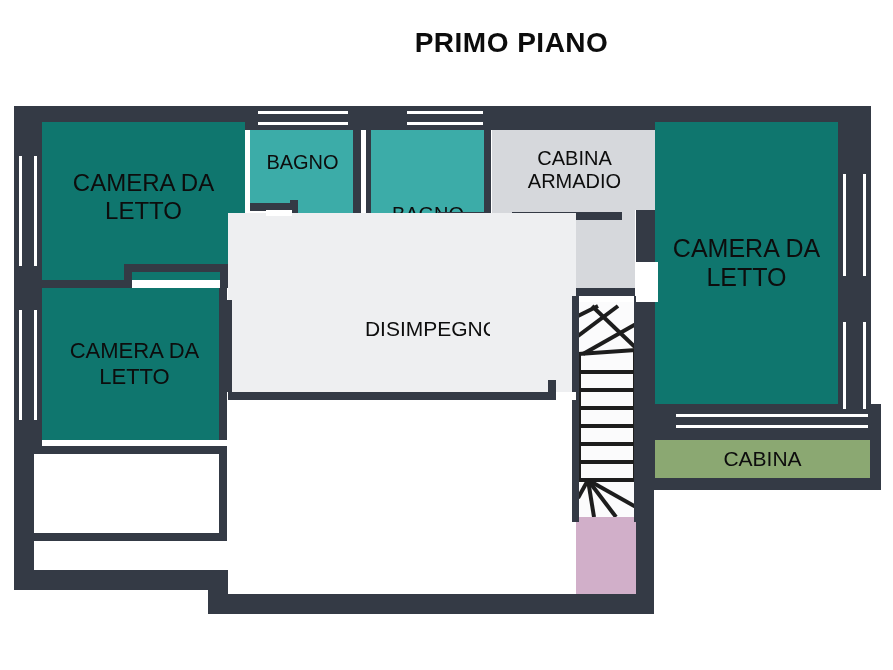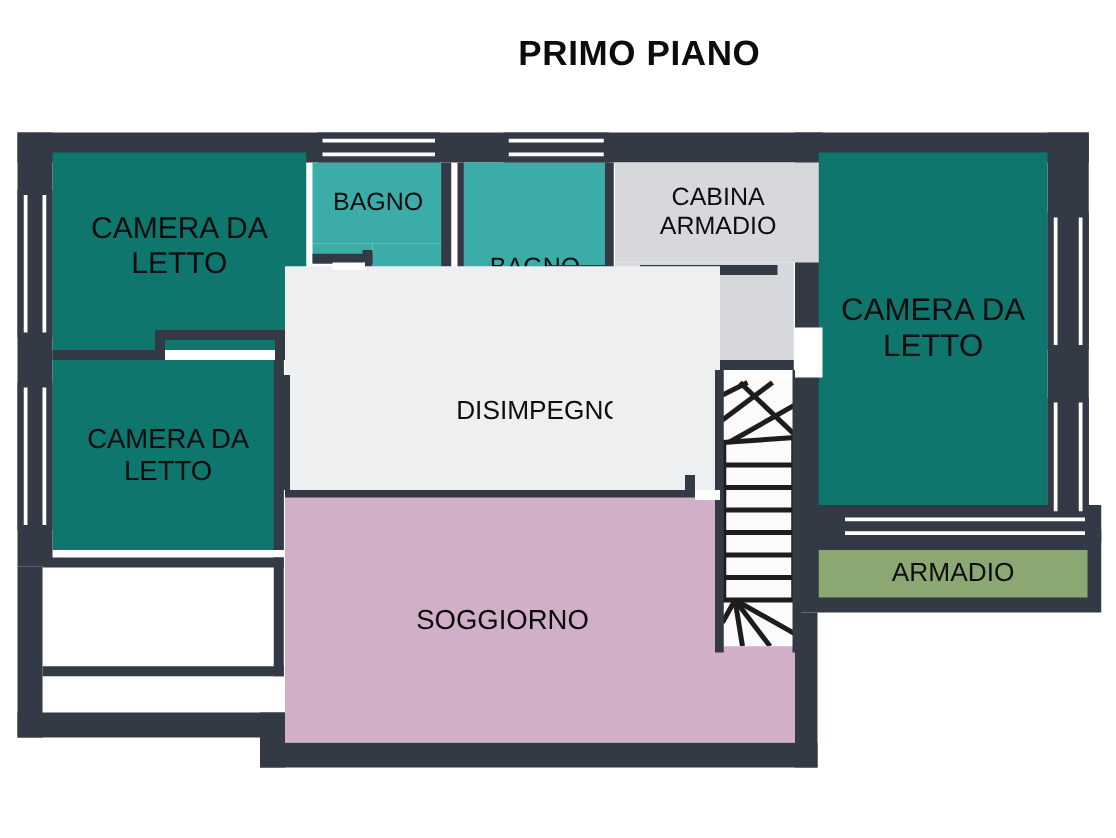--- a/index.html
+++ b/index.html
@@ -195,32 +195,29 @@
 
   <div class="room fill-hall" style="left:228px; top:213px; width:348px; height:180px; font-size:21px;">
     <span class="room-label" style="transform:translate(30px,26px);">DISIMPEGNO</span>
   </div>
 
   <div class="room fill-hall" style="left:490px; top:296px; width:86px; height:97px;"></div>
   <div class="partition" style="left:228px; top:392px; width:328px; height:8px;"></div>
   <div class="partition" style="left:548px; top:380px; width:8px; height:20px;"></div>
   <div class="partition" style="left:226px; top:300px; width:6px; height:92px;"></div>
 
-  <div class="room fill-living" style="left:228px; top:398px; width:348px; height:196px; font-size:22px;">
-    <span class="room-label" style="transform:translate(0px,0px);">SOGGIORNO</span>
-  </div>
 
   <div class="room fill-living" style="left:576px; top:515px; width:60px; height:79px;"></div>
 
   <div class="room fill-bedroom" style="left:655px; top:122px; width:183px; height:282px; font-size:25px;">
     <span class="room-label">CAMERA DA LETTO</span>
   </div>
 
   <div class="room fill-balcony" style="left:655px; top:440px; width:215px; height:38px; font-size:21px;">
-    <span class="room-label">ARMADIO</span>
+    <span class="room-label">CABINA</span>
   </div>
 
   <div id="staircase" style="left:578px; top:302px; width:58px; height:215px;">
     <svg width="58" height="215" viewBox="0 0 58 215">
 
       <g stroke="#1d1d1d" stroke-width="4" fill="none">
         <line x1="0" y1="70" x2="58" y2="70"></line>
         <line x1="0" y1="88" x2="58" y2="88"></line>
         <line x1="0" y1="106" x2="58" y2="106"></line>
         <line x1="0" y1="124" x2="58" y2="124"></line>

